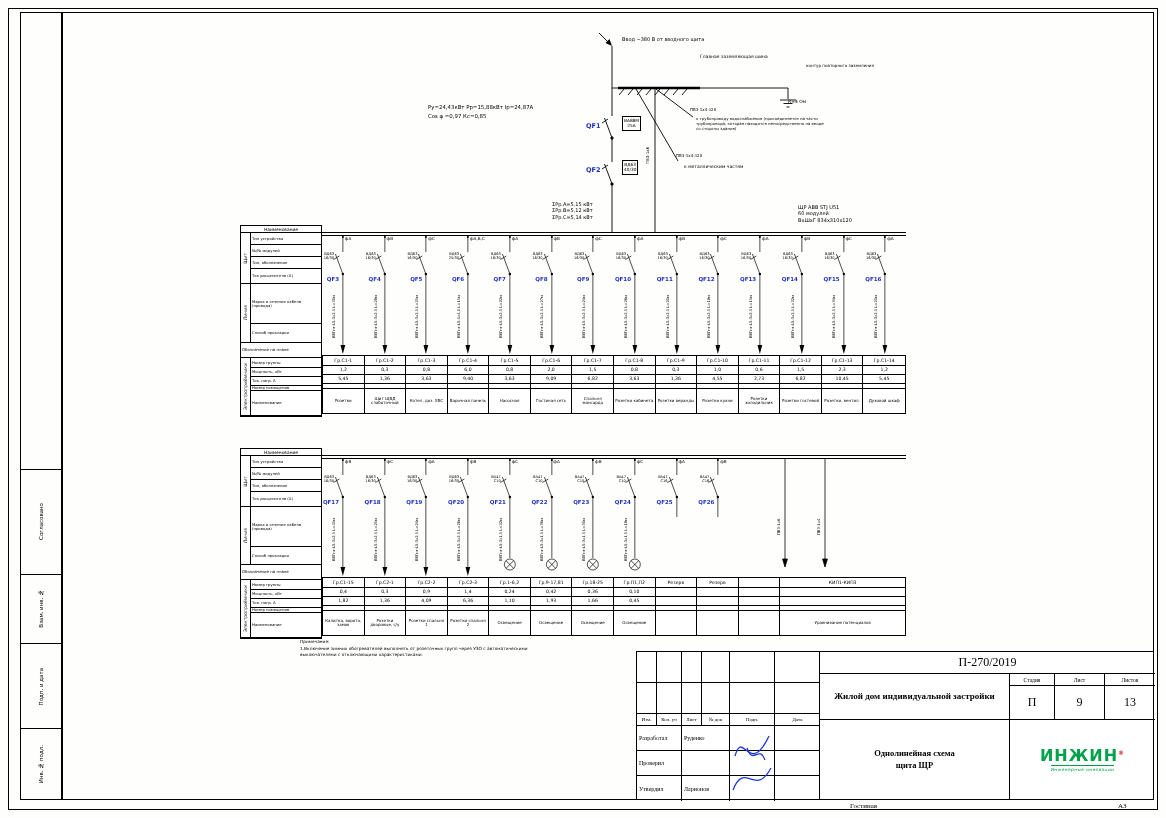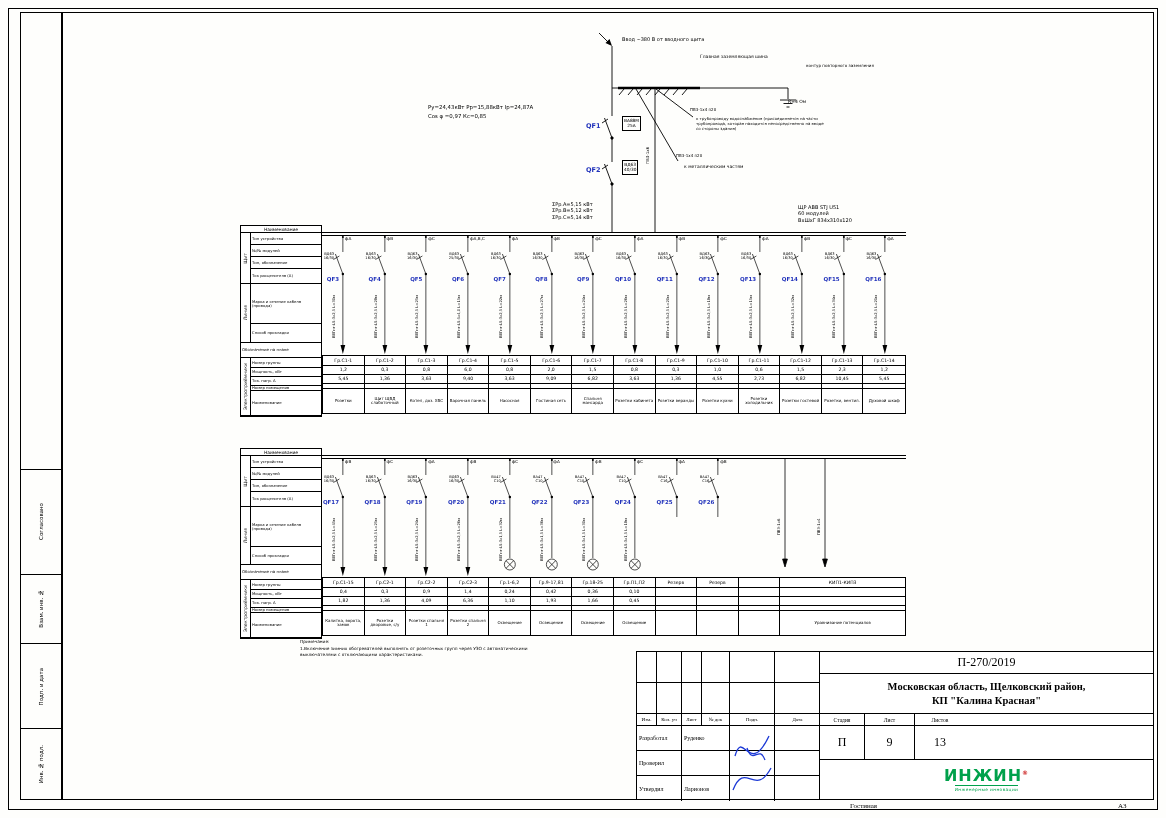--- a/index.html
+++ b/index.html
@@ -874,39 +874,40 @@
       <svg class="tb-sig" viewBox="0 0 46 75">
         <g stroke="#1c39d6" stroke-width="1.3" fill="none">
           <path d="M6,30 C14,2 20,52 40,10"></path>
           <path d="M4,64 C16,34 26,72 42,42"></path>
           <path d="M18,22 C24,40 30,18 36,34"></path>
         </g>
       </svg>
     </div>
     <div class="tb-right">
       <div class="tb-code">П-270/2019</div>
-      <div class="tb-obj">
-        <div>Московская область, Щелковский район,</div>
-        <div>КП "Калина Красная"</div>
-      </div>
       <div class="tb-mid">
+        <div class="tb-title">Жилой дом индивидуальной застройки</div>
         <div class="tb-stage">
           <div class="tb-srow h">
             <div>Стадия</div>
             <div>Лист</div>
             <div>Листов</div>
           </div>
           <div class="tb-srow v">
             <div>П</div>
             <div>9</div>
             <div>13</div>
           </div>
         </div>
       </div>
       <div class="tb-bot">
+        <div class="tb-sub">
+          <div>Однолинейная схема</div>
+          <div>щита ЩР</div>
+        </div>
         <div class="tb-logo">
           <div class="logo-name"><span>ИНЖИН</span><span class="reg">®</span></div>
           <div class="logo-sub">Инженерные инновации</div>
         </div>
       </div>
     </div>
   </div>
 
   <div class="footer-lbl" style="left:850px;top:802px">Гостиная</div>
   <div class="footer-lbl" style="left:1118px;top:802px">А3</div>

